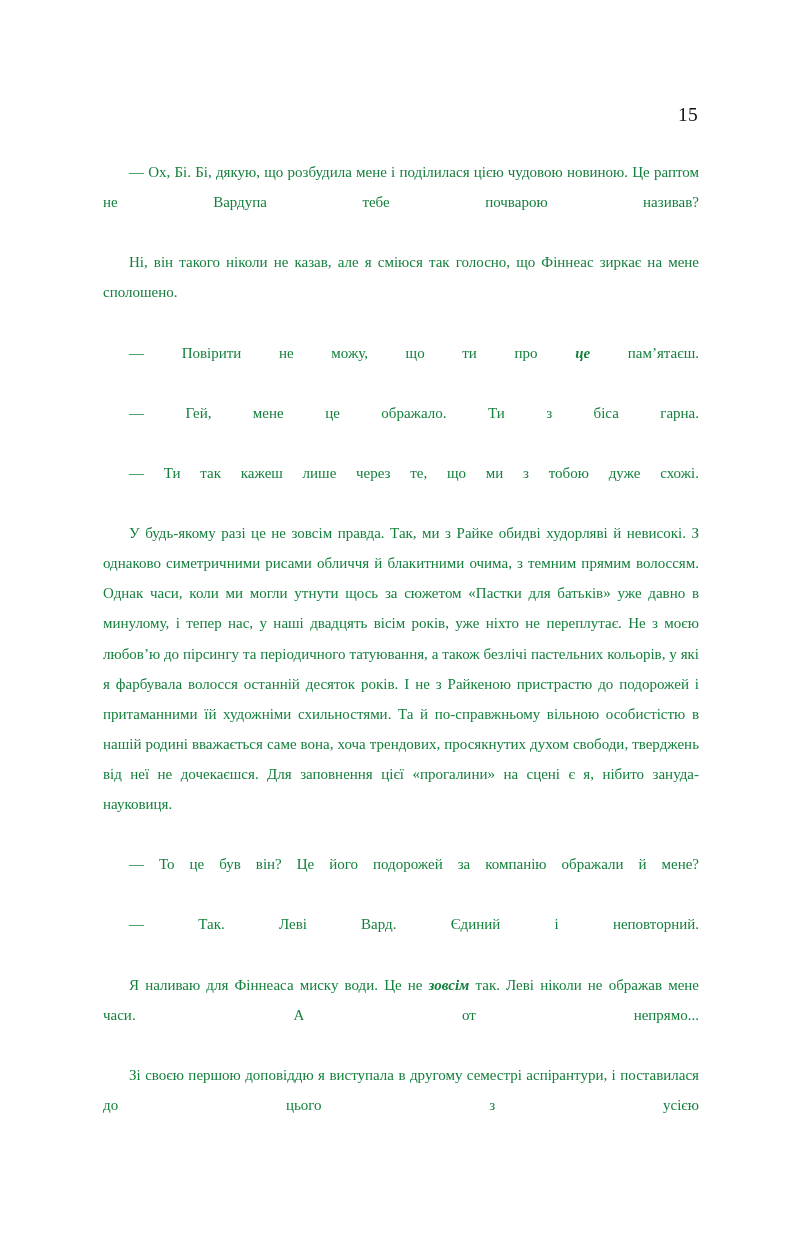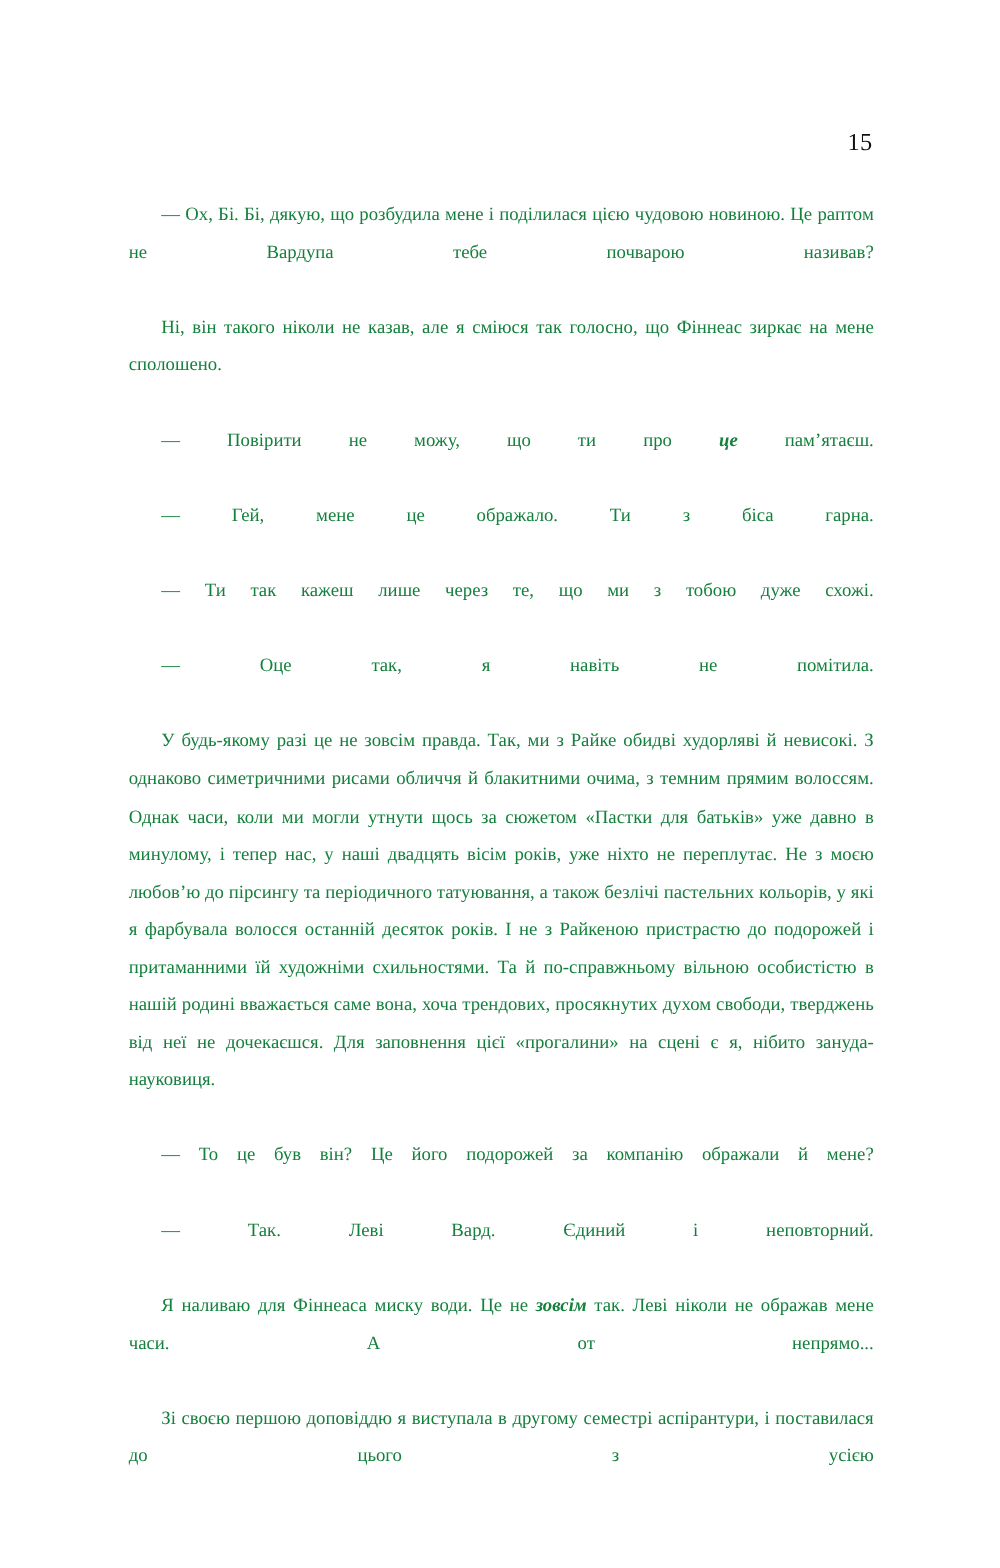--- a/index.html
+++ b/index.html
@@ -84,21 +84,20 @@
     <p class="para">— Ох, Бі. Бі, дякую, що розбудила мене і поділилася цією чудовою новиною. Це раптом не Вардупа тебе почварою називав?</p>
 
     <p class="para">Ні, він такого ніколи не казав, але я сміюся так голосно, що Фіннеас зиркає на мене сполошено.</p>
 
     <p class="para"><span>— Повірити не можу, що ти про </span><em>це</em><span> пам’ятаєш.</span></p>
 
     <p class="para">— Гей, мене це ображало. Ти з біса гарна.</p>
 
     <p class="para">— Ти так кажеш лише через те, що ми з тобою дуже схожі.</p>
 
-    <p class="para">— Оце так, я навіть не помітила.</p>
 
     <p class="para">У будь-якому разі це не зовсім правда. Так, ми з Райке обидві худорляві й невисокі. З однаково симетричними рисами обличчя й блакитними очима, з темним прямим волоссям. Однак часи, коли ми могли утнути щось за сюжетом «Пастки для батьків» уже давно в минулому, і тепер нас, у наші двадцять вісім років, уже ніхто не переплутає. Не з моєю любов’ю до пірсингу та періодичного татуювання, а також безлічі пастельних кольорів, у які я фарбувала волосся останній десяток років. І не з Райкеною пристрастю до подорожей і притаманними їй художніми схильностями. Та й по-справжньому вільною особистістю в нашій родині вважається саме вона, хоча трендових, просякнутих духом свободи, тверджень від неї не дочекаєшся. Для заповнення цієї «прогалини» на сцені є я, нібито зануда-науковиця.</p>
 
     <p class="para">— То це був він? Це його подорожей за компанію ображали й мене?</p>
 
     <p class="para">— Так. Леві Вард. Єдиний і неповторний.</p>
 
     <p class="para"><span>Я наливаю для Фіннеаса миску води. Це не </span><em>зовсім</em><span> так. Леві ніколи не ображав мене часи. А от непрямо...</span></p>
 
     <p class="para">Зі своєю першою доповіддю я виступала в другому семестрі аспірантури, і поставилася до цього з усією</p>

